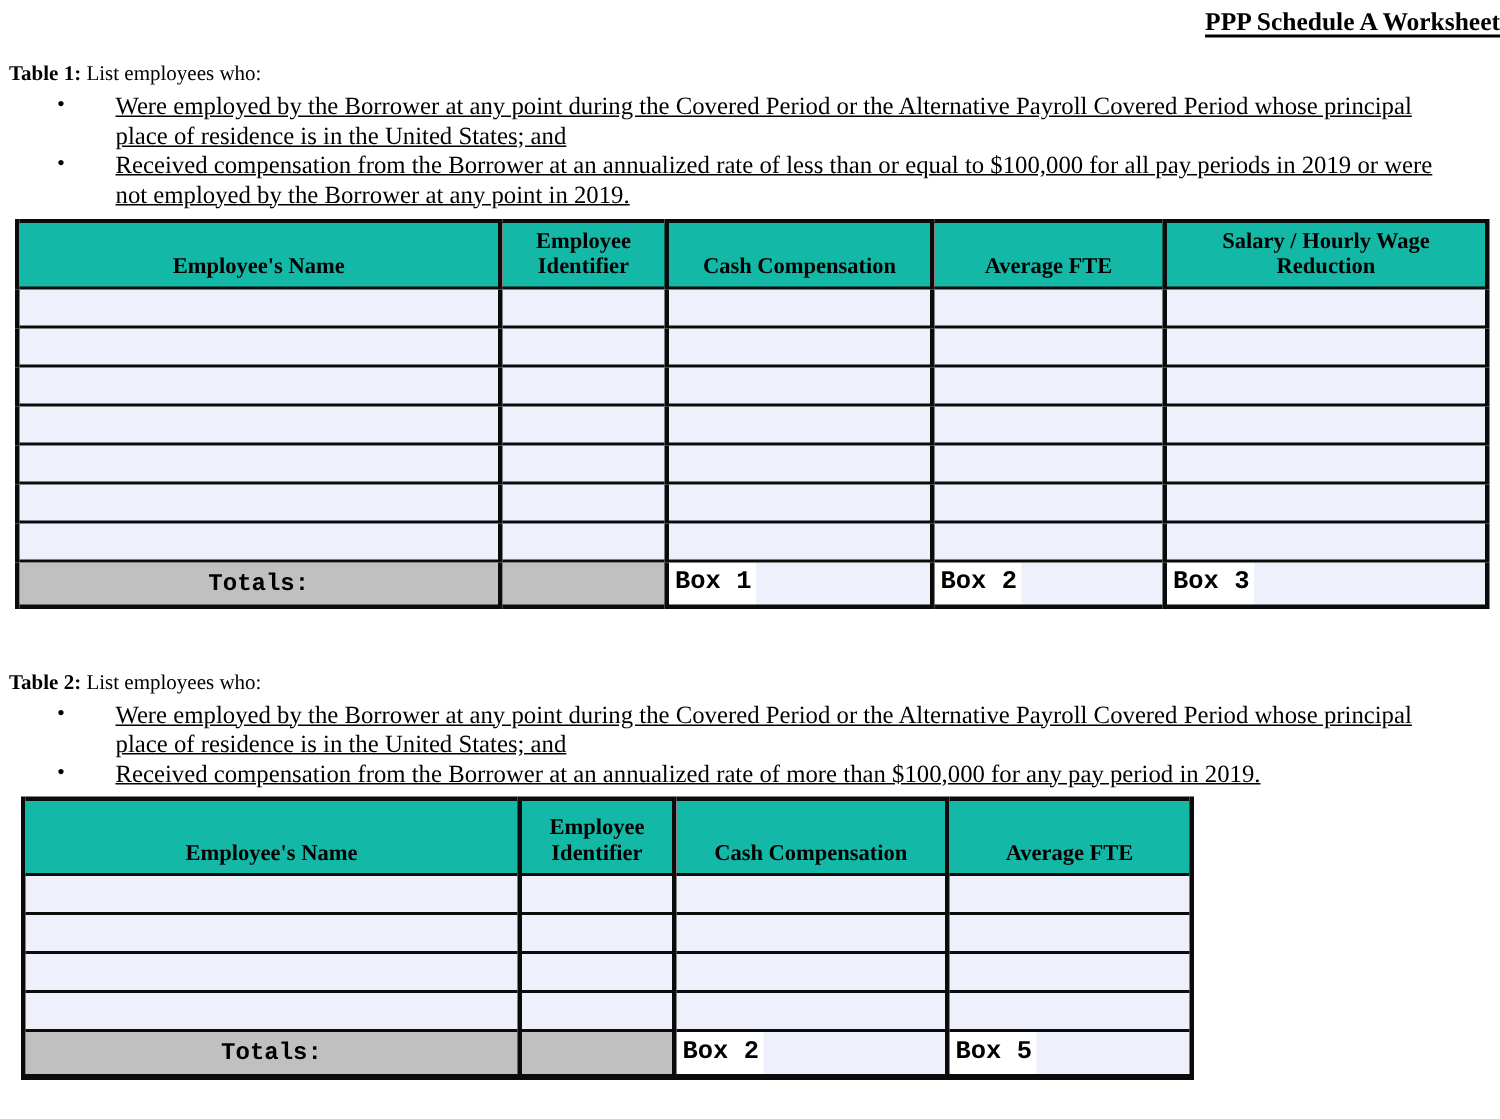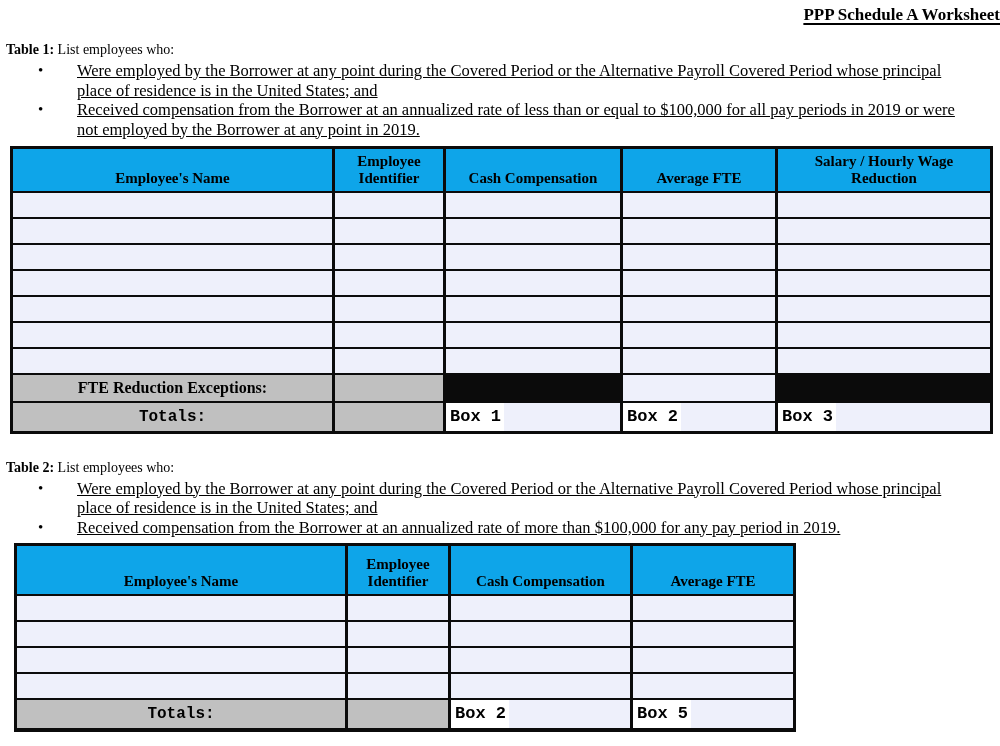--- a/index.html
+++ b/index.html
@@ -25,21 +25,21 @@
   th, td {
     border:2px solid #0b0b0b; border-left-width:3px; border-right-width:3px;
     padding:0; overflow:hidden;
   }
   #t1 { width:980px; margin:7px 0 0 10px; border:3px solid #0b0b0b; }
   #t2 { width:779px; margin:6px 0 0 14px; border:3px solid #0b0b0b; border-bottom-width:4px; }
 
   tr.hdr1 { height:44px; }
   tr.hdr2 { height:50px; }
   tr.hdr1 th, tr.hdr2 th {
-    background:#0ea5e9; font-weight:bold; font-size:15px; line-height:17px;
+    background:#14b8a6; font-weight:bold; font-size:15px; line-height:17px;
     vertical-align:bottom; text-align:center; padding:2px 3px 4px 3px;
   }
   tr.row { height:26px; }
   td.field { background:#eef0fb; }
   tr.fte-row { height:28px; }
   tr.totals-row { height:28px; }
   tr.totals-row td { height:28px;font-family:Liberation Mono, monospace; }
   td.graycell { background:#c0c0c0; }
   td.label { font-weight:bold; font-size:16px; text-align:center; vertical-align:middle; }
   td.blocked { background:#0b0b0b; }
@@ -129,44 +129,37 @@
     <td class="field"></td>
     <td class="field"></td>
   </tr>
   <tr class="row">
     <td class="field"></td>
     <td class="field"></td>
     <td class="field"></td>
     <td class="field"></td>
     <td class="field"></td>
   </tr>
-  <tr class="fte-row">
-    <td class="graycell label">FTE Reduction Exceptions:</td>
-    <td class="graycell"></td>
-    <td class="blocked"></td>
-    <td class="field"></td>
-    <td class="blocked"></td>
-  </tr>
   <tr class="totals-row">
     <td class="graycell label">Totals:</td>
     <td class="graycell"></td>
     <td class="box-cell">
       <span class="box-label">Box 1</span>
     </td>
     <td class="box-cell">
       <span class="box-label">Box 2</span>
     </td>
     <td class="box-cell">
       <span class="box-label">Box 3</span>
     </td>
   </tr>
 </tbody>
   </table>
 
-<div class="tbl-heading" style="margin-top:24px;">
+<div class="tbl-heading" style="margin-top:40px;">
   <span class="bold">Table 2:</span>
   <span>List employees who:</span>
 </div>
 
 <div class="bullet">
   <span class="dot">•</span>
   <span class="btxt">Were employed by the Borrower at any point during the Covered Period or the Alternative Payroll Covered Period whose principal place of residence is in the United States; and</span>
 </div>
 <div class="bullet">
   <span class="dot">•</span>

